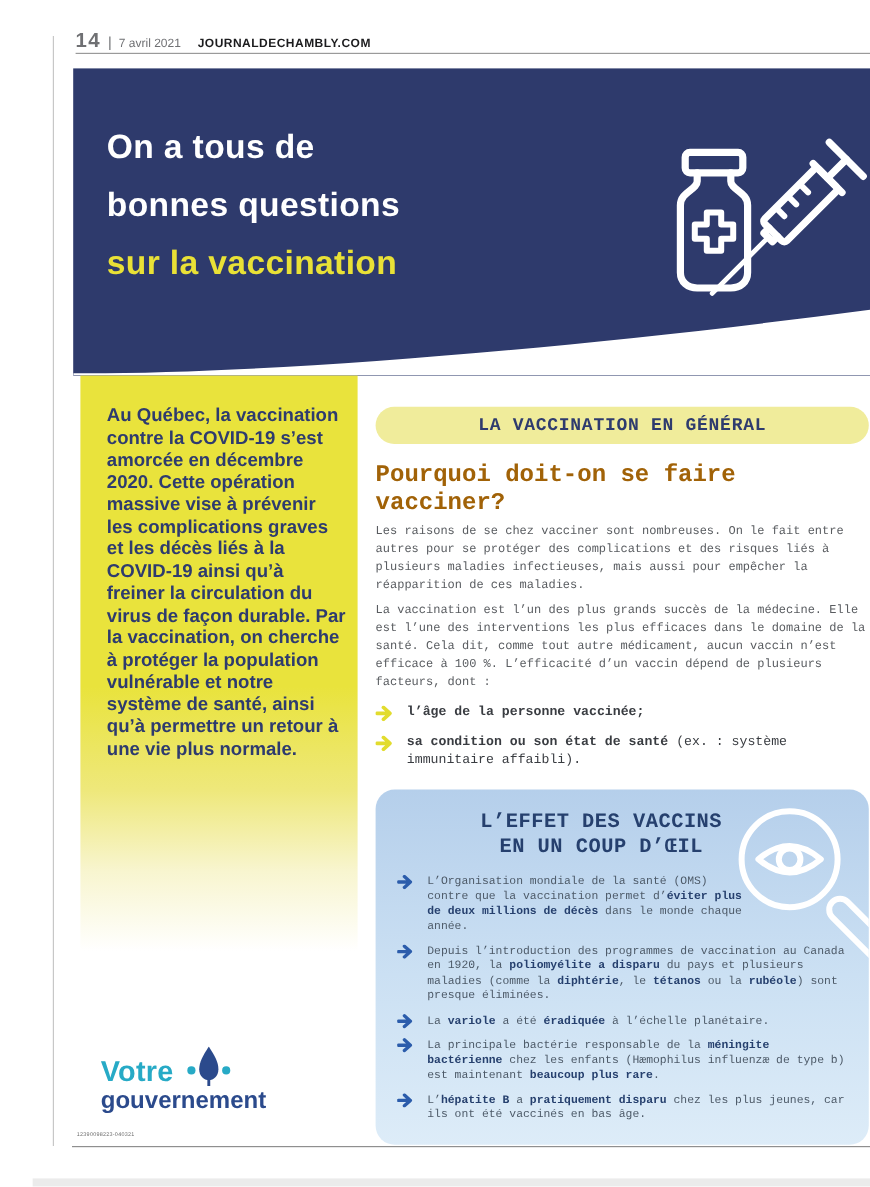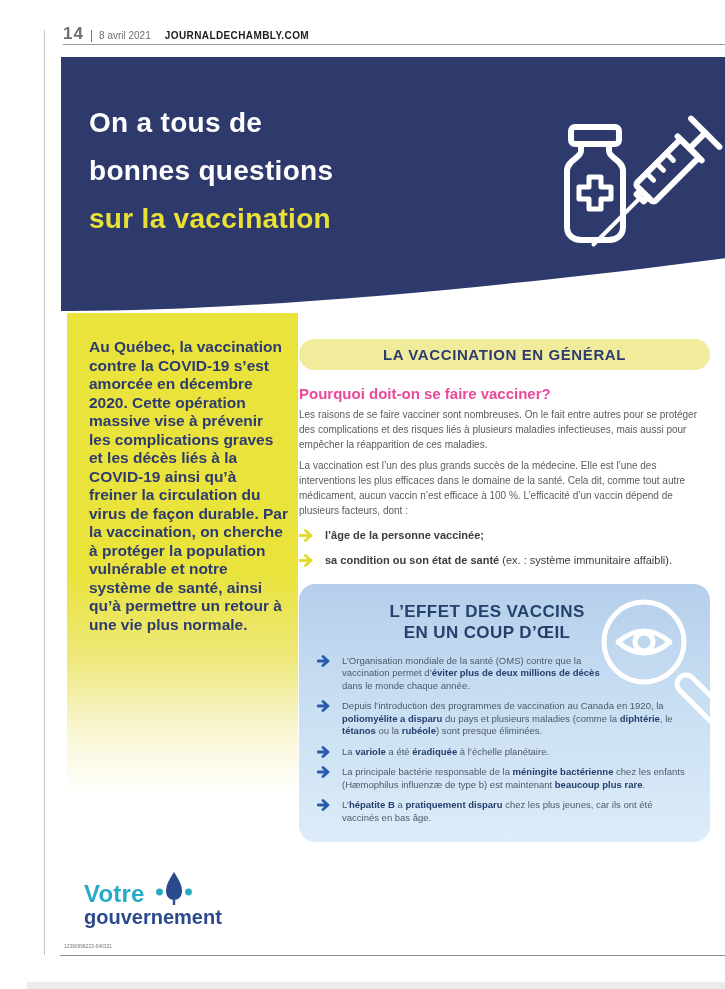--- a/index.html
+++ b/index.html
@@ -27,24 +27,24 @@
   .headline .l3{color:#e9e136;}
   .hero-icon{position:absolute;left:458px;top:42px;}
   .curve{position:absolute;left:0;bottom:0;width:688px;height:62px;display:block;}
 
   
   .intro{position:absolute;left:40px;top:313px;width:231px;height:480px;box-sizing:border-box;
          padding:25px 10px 0 22px;color:#2e3b6e;font-weight:bold;font-size:15.5px;line-height:18.5px;
          background:linear-gradient(180deg,#e9e33c 0%,#e9e33c 54%,#eee87b 72%,#f8f5cf 86%,rgba(255,255,255,0) 100%);}
 
   
-  .content{position:absolute;left:272px;top:339px;width:411px;}
+  .content{position:absolute;left:286px;top:339px;width:411px;font-family:Liberation Mono, monospace;}
   .pill{background:#f0ec9b;border-radius:16px;height:31px;line-height:31px;text-align:center;
         color:#2e3b6e;font-weight:bold;font-size:15px;letter-spacing:.6px;}
-  h3.q{color:#ec4899;font-size:15px;margin:15px 0 5px;font-weight:bold;}
+  h3.q{color:#a16207;font-size:20px;margin:15px 0 5px;font-weight:bold;}
   p.body{color:#595c60;font-size:10px;line-height:1.5;margin:0 0 6px;}
   .brow{display:flex;gap:9px;margin-top:10px;font-size:11px;color:#393c41;line-height:1.35;align-items:flex-start;}
   .brow .arr{flex:0 0 auto;margin-top:1px;}
   .brow b{color:#393c41;}
 
   .bluebox{margin-top:16px;border-radius:16px;position:relative;overflow:hidden;
            padding:17px 18px 10px;box-sizing:border-box;
            background:linear-gradient(180deg,#b5cfeb 0%,#cbe0f3 52%,#ddecf8 100%);}
   .bluebox .title{width:340px;text-align:center;color:#26406e;font-weight:bold;font-size:17px;
                   line-height:21px;letter-spacing:.4px;margin-bottom:12px;}
@@ -63,21 +63,21 @@
               transform:scale(.75);transform-origin:left top;letter-spacing:.3px;}
 </style>
 </head>
 <body>
 
 <div class="page">
 
   <div class="masthead">
     <span class="pnum">14</span>
     <span class="pbar">|</span>
-    <span class="pdate">8 avril 2021</span>
+    <span class="pdate">7 avril 2021</span>
     <span class="psite">JOURNALDECHAMBLY.COM</span>
   </div>
   <div class="hrule top"></div>
   <div class="vrule left"></div>
   <div class="vrule right"></div>
 
   <div class="banner">
     <div class="headline">
       <div class="l1">On a tous de</div>
       <div class="l2">bonnes questions</div>
@@ -106,21 +106,21 @@
     </svg>
   </div>
 
   <div class="intro">Au Québec, la vaccination contre la COVID-19 s’est amorcée en décembre 2020. Cette opération massive vise à prévenir les complications graves et les décès liés à la COVID-19 ainsi qu’à freiner la circulation du virus de façon durable. Par la vaccination, on cherche à protéger la population vulnérable et notre système de santé, ainsi qu’à permettre un retour à une vie plus normale.</div>
 
   <div class="content">
 
     <div class="pill">LA VACCINATION EN GÉNÉRAL</div>
 
     <h3 class="q">Pourquoi doit-on se faire vacciner?</h3>
-    <p class="body">Les raisons de se faire vacciner sont nombreuses. On le fait entre autres pour se protéger des complications et des risques liés à plusieurs maladies infectieuses, mais aussi pour empêcher la réapparition de ces maladies.</p>
+    <p class="body">Les raisons de se chez vacciner sont nombreuses. On le fait entre autres pour se protéger des complications et des risques liés à plusieurs maladies infectieuses, mais aussi pour empêcher la réapparition de ces maladies.</p>
 
     <p class="body">La vaccination est l’un des plus grands succès de la médecine. Elle est l’une des interventions les plus efficaces dans le domaine de la santé. Cela dit, comme tout autre médicament, aucun vaccin n’est efficace à 100 %. L’efficacité d’un vaccin dépend de plusieurs facteurs, dont :</p>
 
     <div class="brow">
       <svg class="arr" width="17" height="13" viewBox="0 0 17 13">
         <path d="M1,6.5 h9 M6.5,1.5 L12,6.5 L6.5,11.5" stroke="#e2dc2e" stroke-width="3" fill="none" stroke-linecap="round" stroke-linejoin="round"></path>
       </svg>
       <span class="txt"><b>l’âge de la personne vaccinée;</b></span>
     </div>
     <div class="brow">

